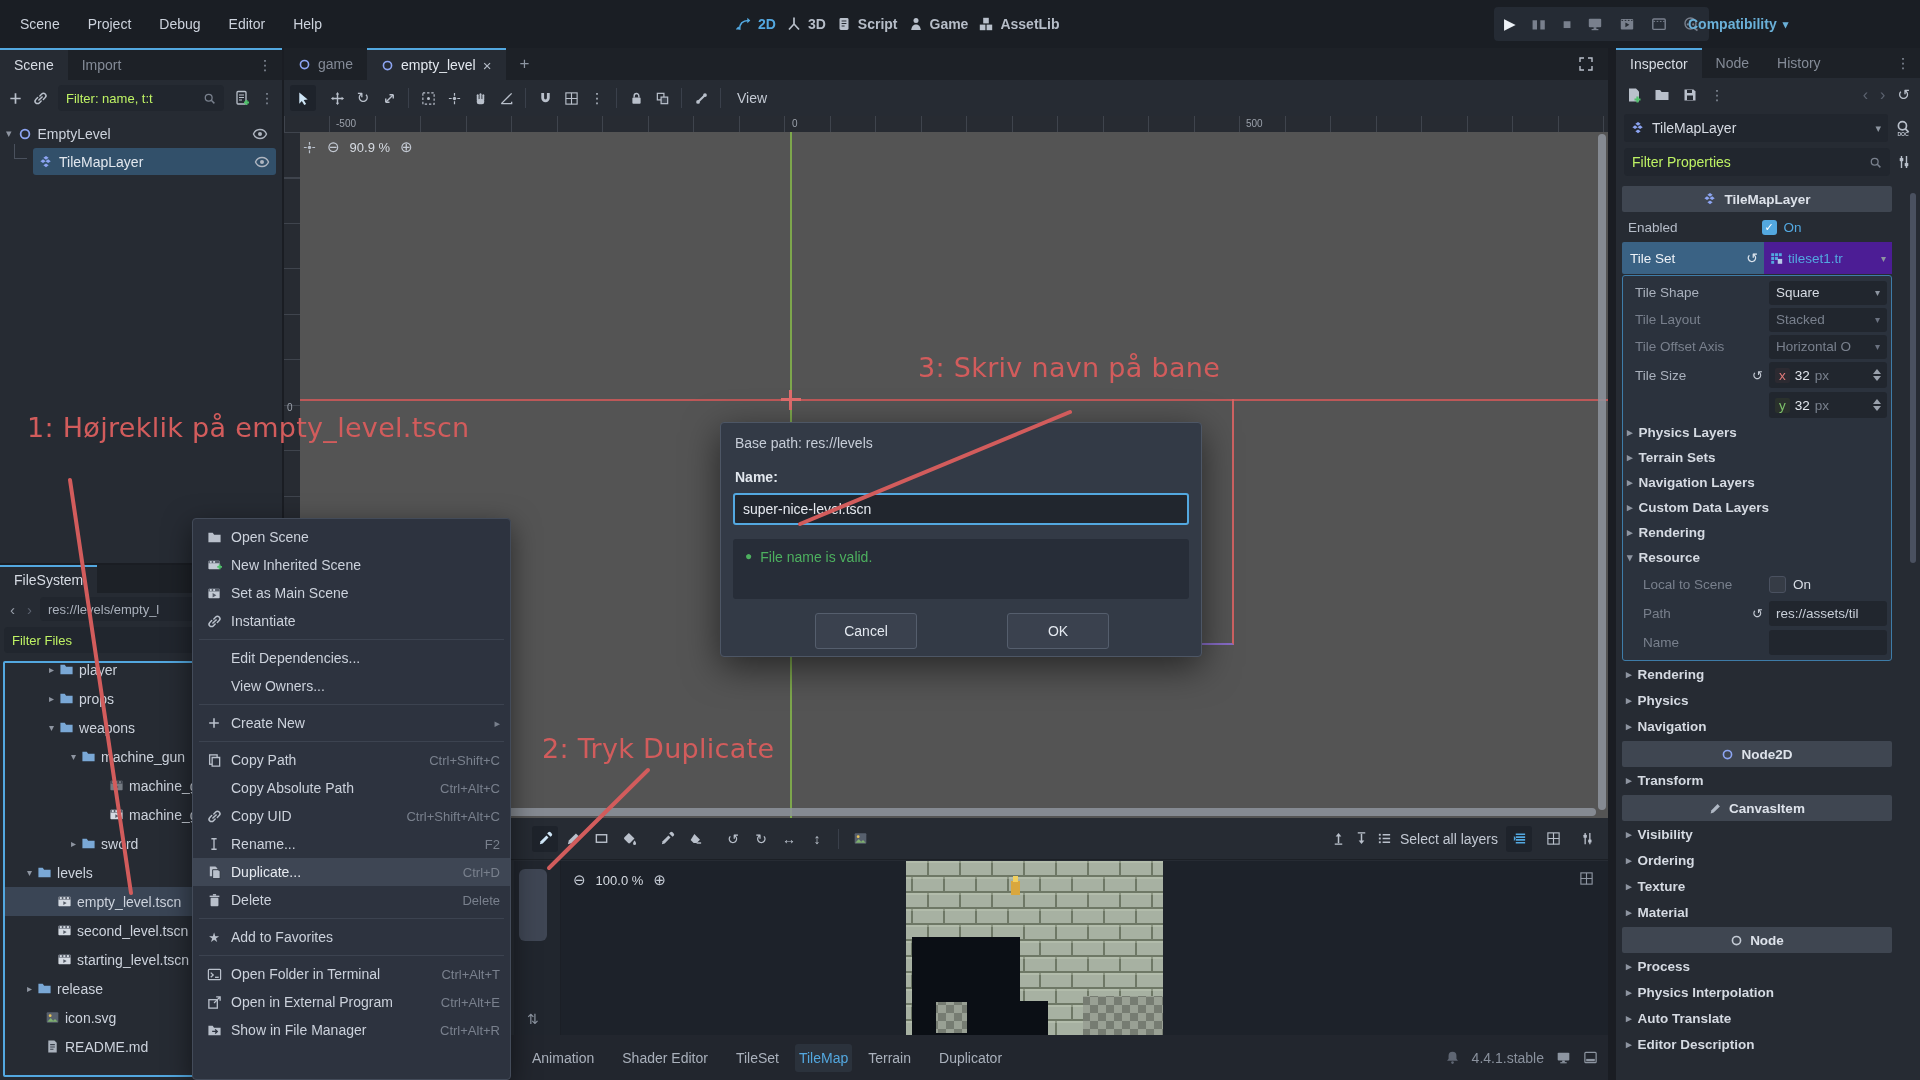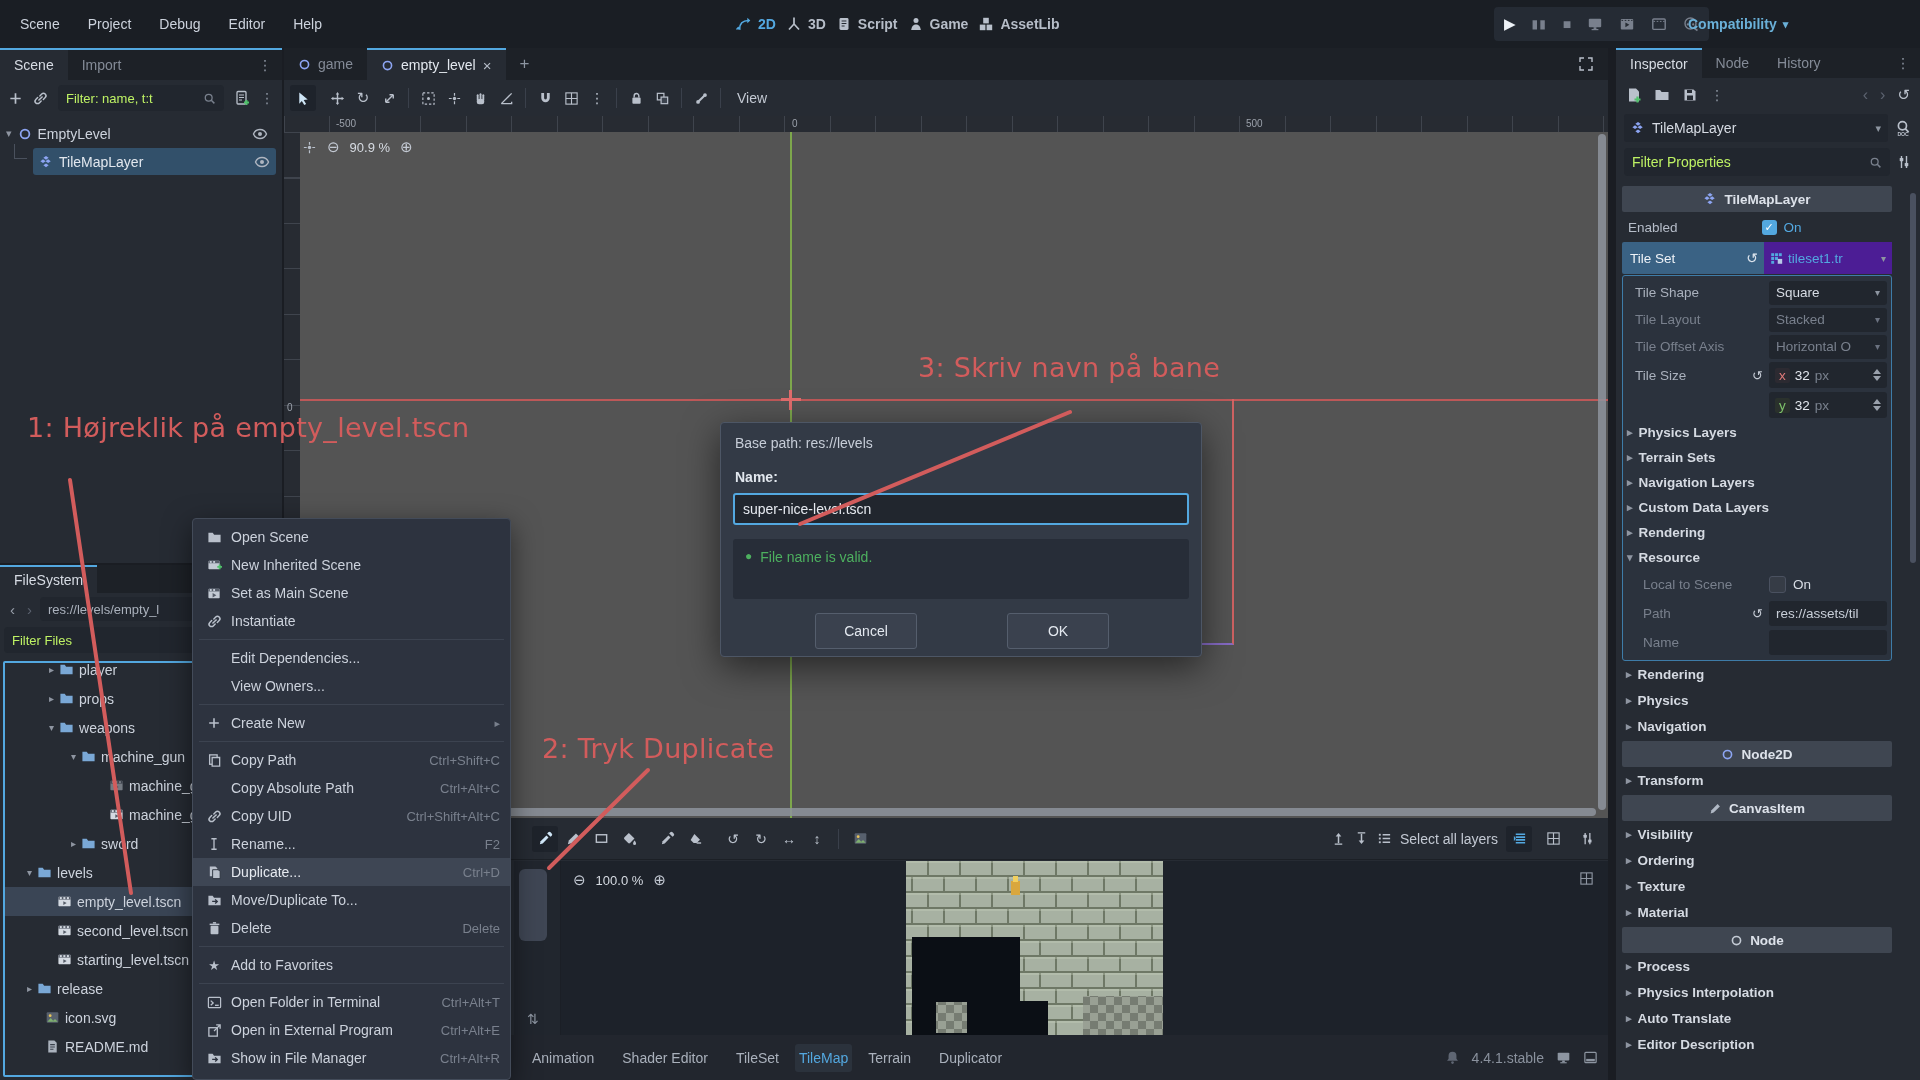--- a/index.html
+++ b/index.html
@@ -1273,28 +1273,20 @@
           <svg width="15" height="15">
             <use href="#i-pages"></use>
           </svg>
         </span>
       <span style="color:#e6eaf0;">Duplicate...</span>
       <span class="sc">Ctrl+D</span>
     </div>
     <div class="menuitem">
       <span class="mi icon">
           <svg width="15" height="15">
-            <use href="#i-movefolder"></use>
-          </svg>
-        </span>
-      <span>Move/Duplicate To...</span>
-    </div>
-    <div class="menuitem">
-      <span class="mi icon">
-          <svg width="15" height="15">
             <use href="#i-trash"></use>
           </svg>
         </span>
       <span>Delete</span>
       <span class="sc">Delete</span>
     </div>
     <div class="sep"></div>
     <div class="menuitem">
       <span class="mi icon">
           <span style="font-size:13px;">★</span>

